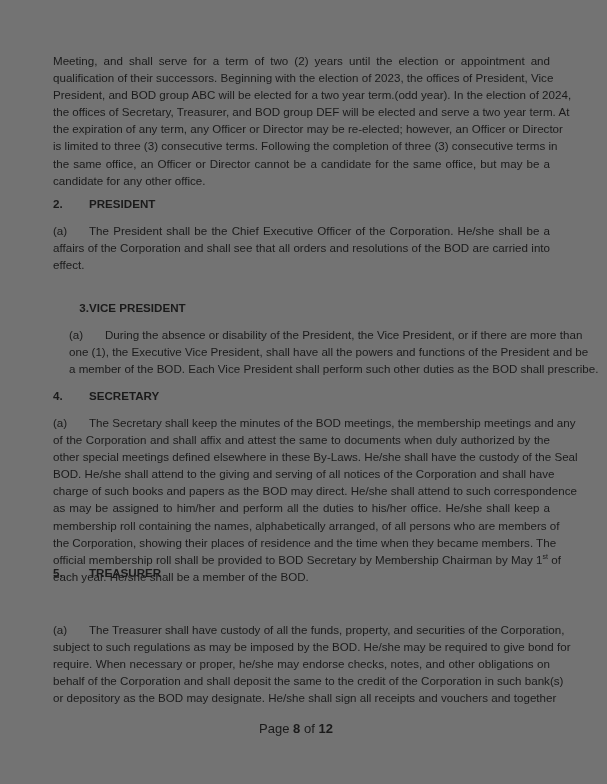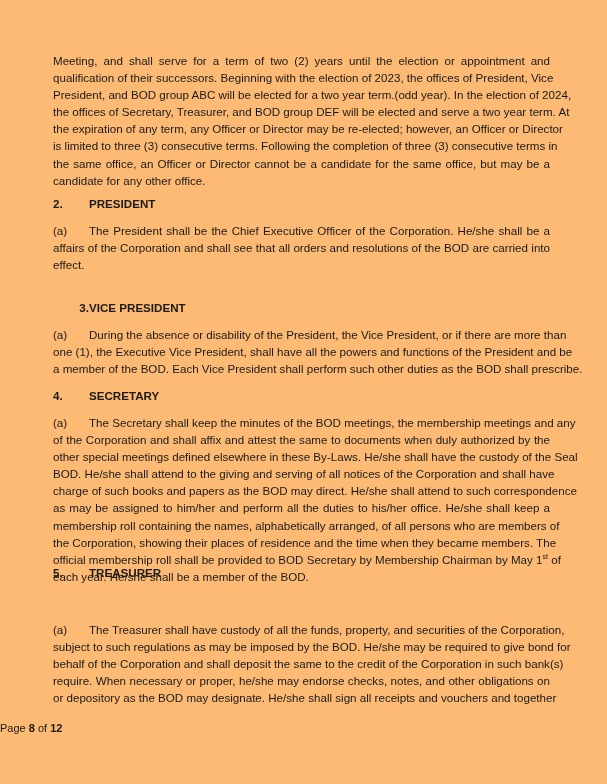--- a/index.html
+++ b/index.html
@@ -1,31 +1,31 @@
 <!DOCTYPE html>
 <html><head>
 <meta charset="utf-8">
 <style>
   html, body { margin: 0; padding: 0; background: #ffffff; }
   body { width: 607px; height: 784px; position: relative; overflow: hidden; }
   .page {
     position: absolute; left: 0; top: 0; width: 607px; height: 784px;
-    background: #fdba74; color: #1a1a1a;
+    background: #737373; color: #1a1a1a;
     font-family: "Liberation Sans", "DejaVu Sans", sans-serif;
     font-size: 11.6px; line-height: 17.1px;
   }
   .block { position: absolute; left: 53px; width: 497px; }
   .just { text-align: justify; text-align-last: left; }
   .just .ln { display: block; text-align: justify; text-align-last: justify; white-space: nowrap; }
   .just .ln.last { text-align-last: left; }
   .heading { font-weight: bold; position: absolute; left: 53px; }
   .heading .num { display: inline-block; width: 36px; }
   .tab { display: inline-block; width: 36px; }
   sup { font-size: 7px; line-height: 0; vertical-align: 5px; }
-  .footer { position: absolute; top: 720px; left: 0; width: 592px; font-size: 11px; }
+  .footer { position: absolute; top: 720px; left: 0; width: 592px; text-align: center; font-size: 13px; }
   .footer b { font-weight: bold; }
 </style>
 </head>
 <body>
 
 <div class="page">
 
   <div class="block just" style="top:52px;">
     <span class="ln">Meeting, and shall serve for a term of two (2) years until the election or appointment and</span>
     <span class="ln">qualification of their successors. Beginning with the election of 2023, the offices of President, Vice</span>
@@ -42,21 +42,21 @@
   </div>
   <div class="block just" style="top:222px;">
     <span class="ln"><span class="tab">(a)</span><span>The President shall be the Chief Executive Officer of the Corporation. He/she shall be a</span></span>
     <span class="ln">affairs of the Corporation and shall see that all orders and resolutions of the BOD are carried into</span>
     <span class="ln last">effect.</span>
   </div>
 
   <div class="heading" style="top:299px;text-align:right;">
     <span class="num">3.</span><span>VICE PRESIDENT</span>
   </div>
-  <div class="block" style="top:326px;">
+  <div class="block" style="top:326px;margin-left:16px;">
     <span style="display:block;white-space:nowrap;"><span class="tab">(a)</span><span>During the absence or disability of the President, the Vice President, or if there are more than</span></span>
     <span style="display:block;white-space:nowrap;">one (1), the Executive Vice President, shall have all the powers and functions of the President and be</span>
     <span style="display:block;white-space:nowrap;">a member of the BOD. Each Vice President shall perform such other duties as the BOD shall prescribe.</span>
   </div>
 
   <div class="heading" style="top:387px;">
     <span class="num">4.</span><span>SECRETARY</span>
   </div>
   <div class="block just" style="top:414px;">
     <span class="ln"><span class="tab">(a)</span><span>The Secretary shall keep the minutes of the BOD meetings, the membership meetings and any</span></span>
@@ -70,22 +70,22 @@
     <span class="ln"><span>official membership roll shall be provided to BOD Secretary by Membership Chairman by May 1</span><sup>st</sup><span style="white-space:pre;"> of</span></span>
     <span class="ln last">each year. He/she shall be a member of the BOD.</span>
   </div>
 
   <div class="heading" style="top:564px;">
     <span class="num">5.</span><span>TREASURER</span>
   </div>
   <div class="block just" style="top:621px;">
     <span class="ln"><span class="tab">(a)</span><span>The Treasurer shall have custody of all the funds, property, and securities of the Corporation,</span></span>
     <span class="ln">subject to such regulations as may be imposed by the BOD. He/she may be required to give bond for</span>
+    <span class="ln">require. When necessary or proper, he/she may endorse checks, notes, and other obligations on</span>
     <span class="ln">behalf of the Corporation and shall deposit the same to the credit of the Corporation in such bank(s)</span>
-    <span class="ln">require. When necessary or proper, he/she may endorse checks, notes, and other obligations on</span>
     <span class="ln">or depository as the BOD may designate. He/she shall sign all receipts and vouchers and together</span>
   </div>
 
   <div class="footer">
     <span>Page</span>
     <b>8</b>
     <span>of</span>
     <b>12</b>
   </div>
 

